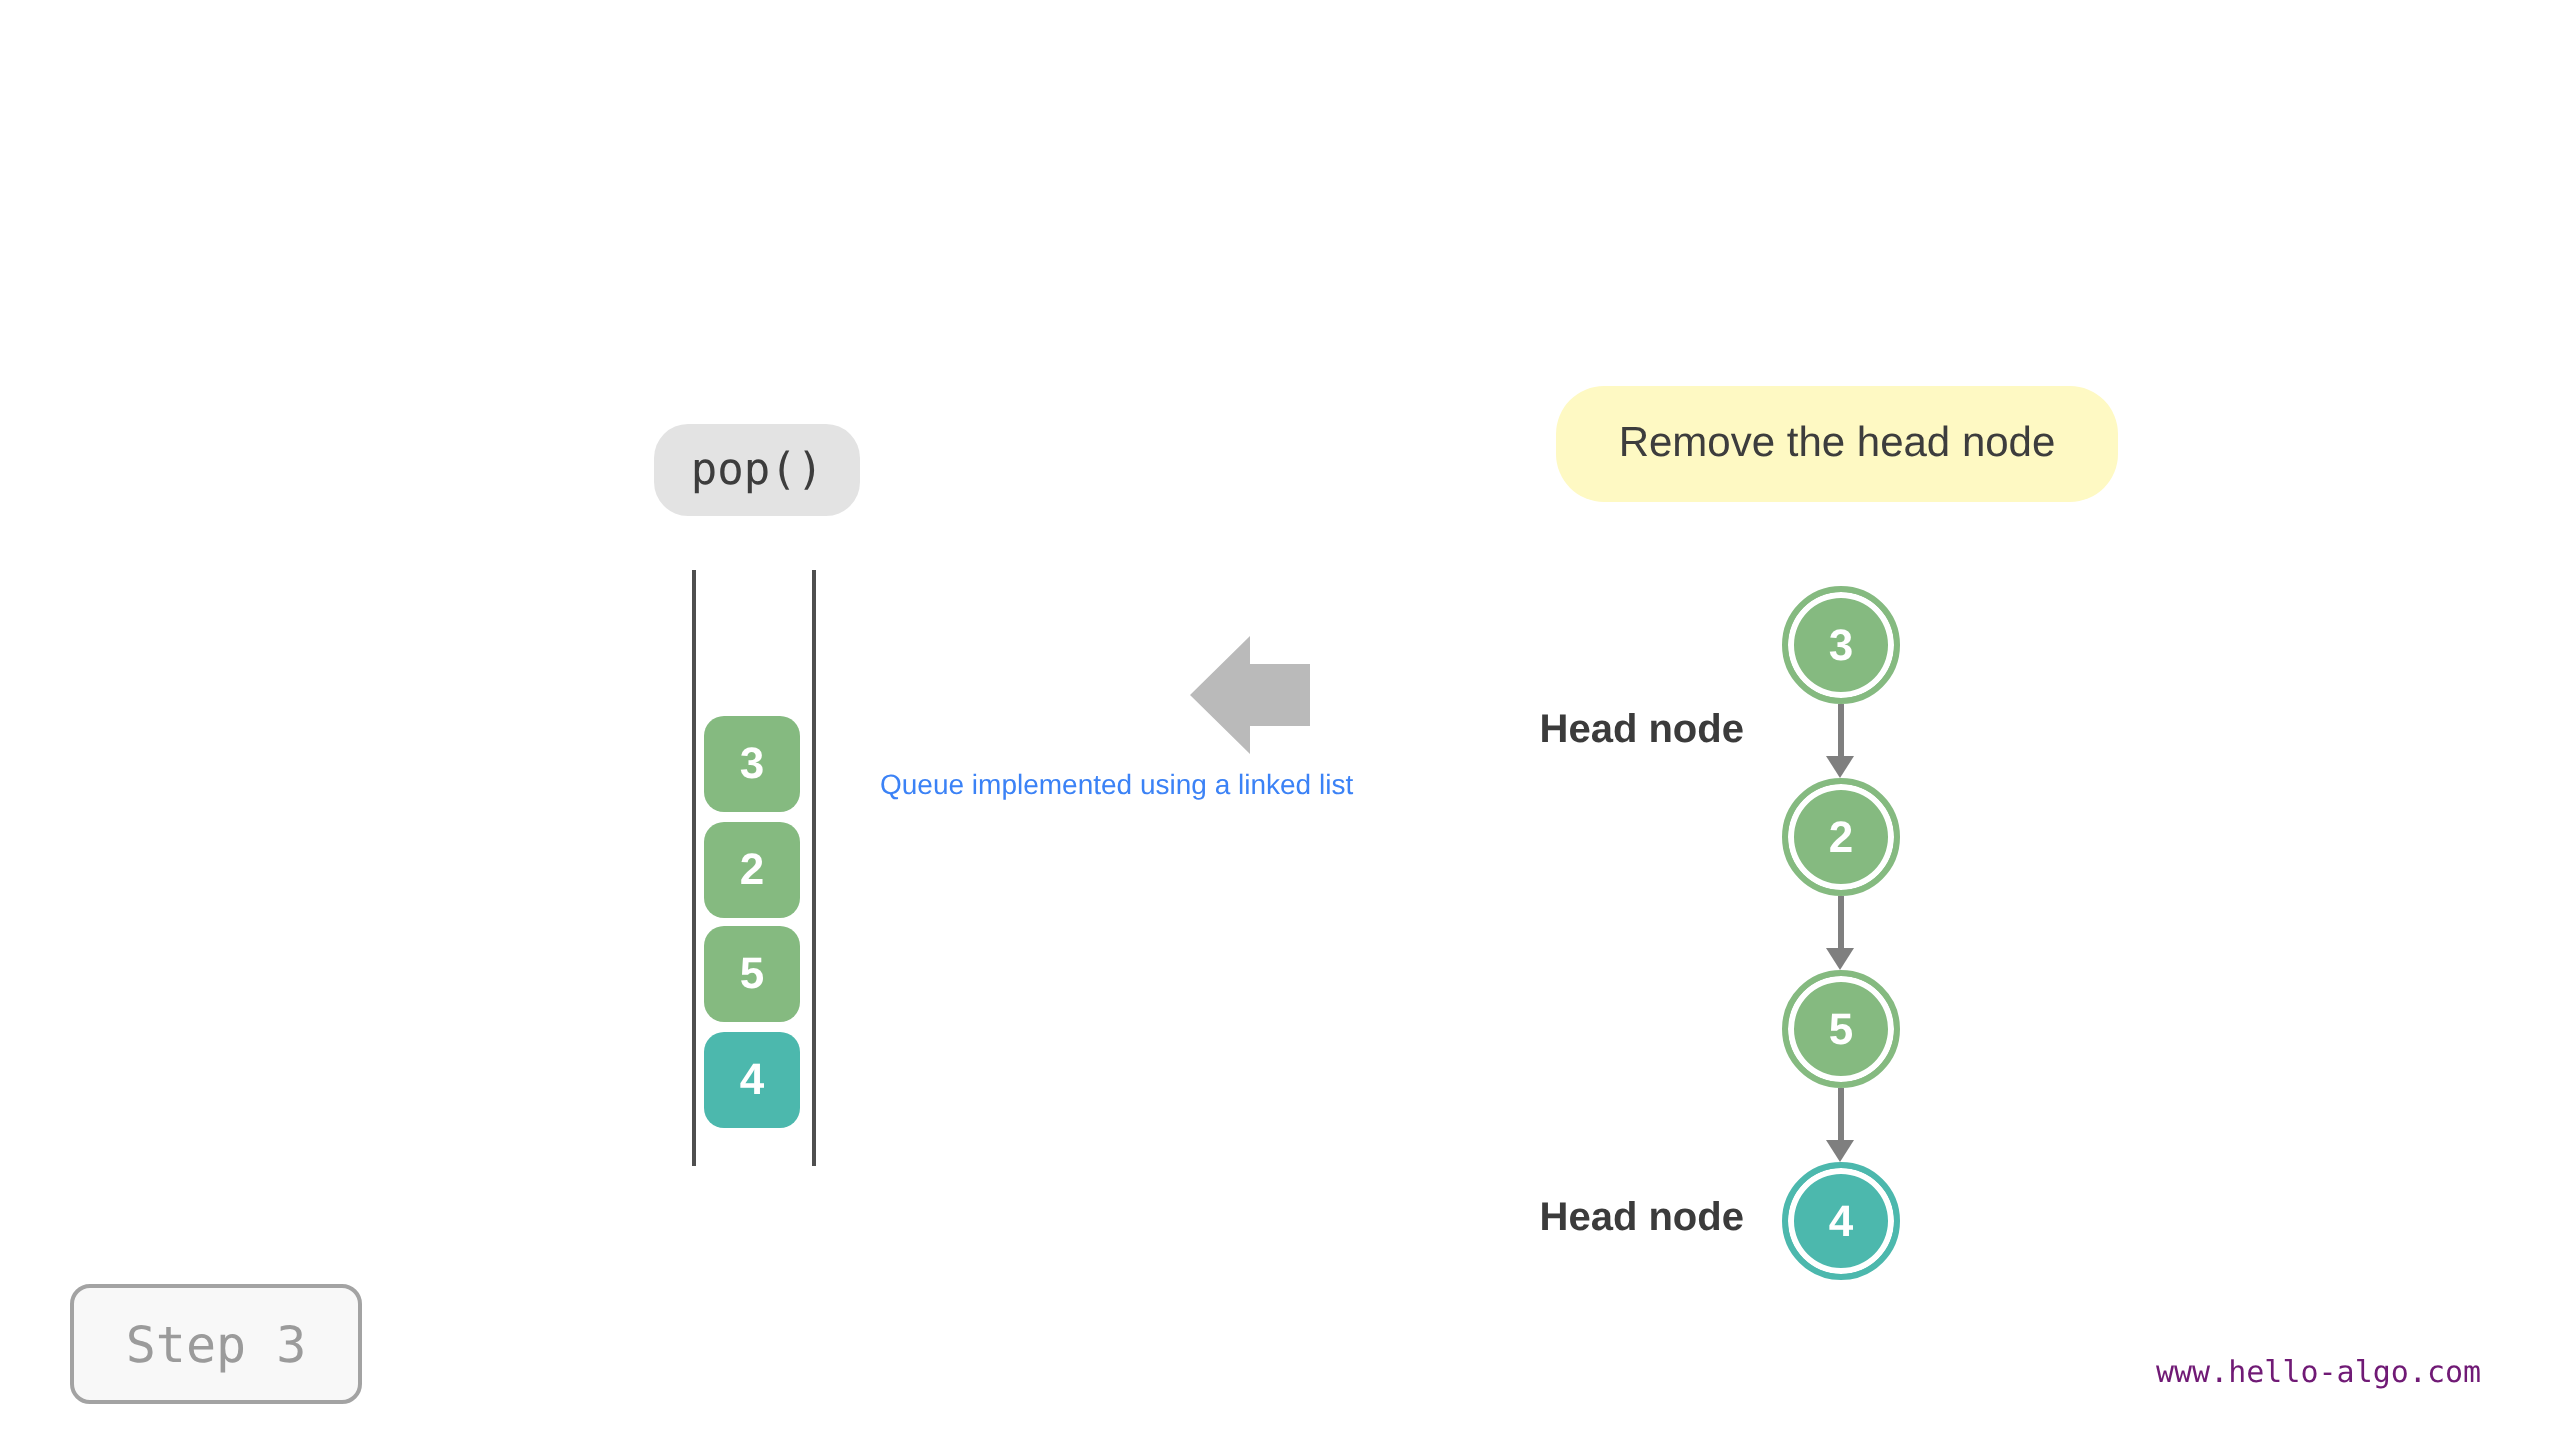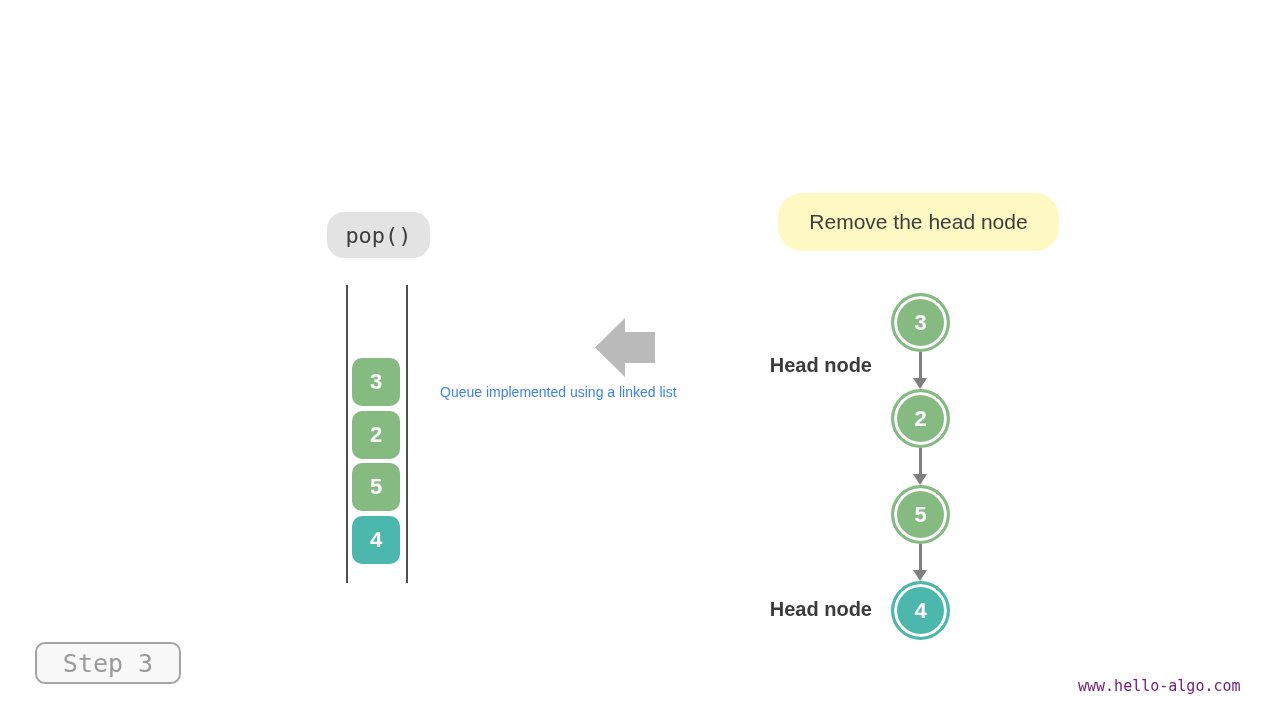--- a/index.html
+++ b/index.html
@@ -133,21 +133,21 @@
     color: #3b3b3b;
     white-space: nowrap;
   }
   .head-label { top: 310px; margin-top: 44px; }
   .tail-label { top: 598px; }
 
   
   .step-badge {
     position: absolute;
     left: 35px; top: 642px;
-    width: 146px; height: 42px;
+    width: 146px; height: 60px;
     background: #f8f8f8;
     border: 2px solid #a3a3a3;
     border-radius: 10px;
     box-sizing: border-box;
     display: flex;
     align-items: center;
     justify-content: center;
     font-family: "DejaVu Sans Mono", monospace;
     font-size: 25px;
     color: #9b9b9b;

